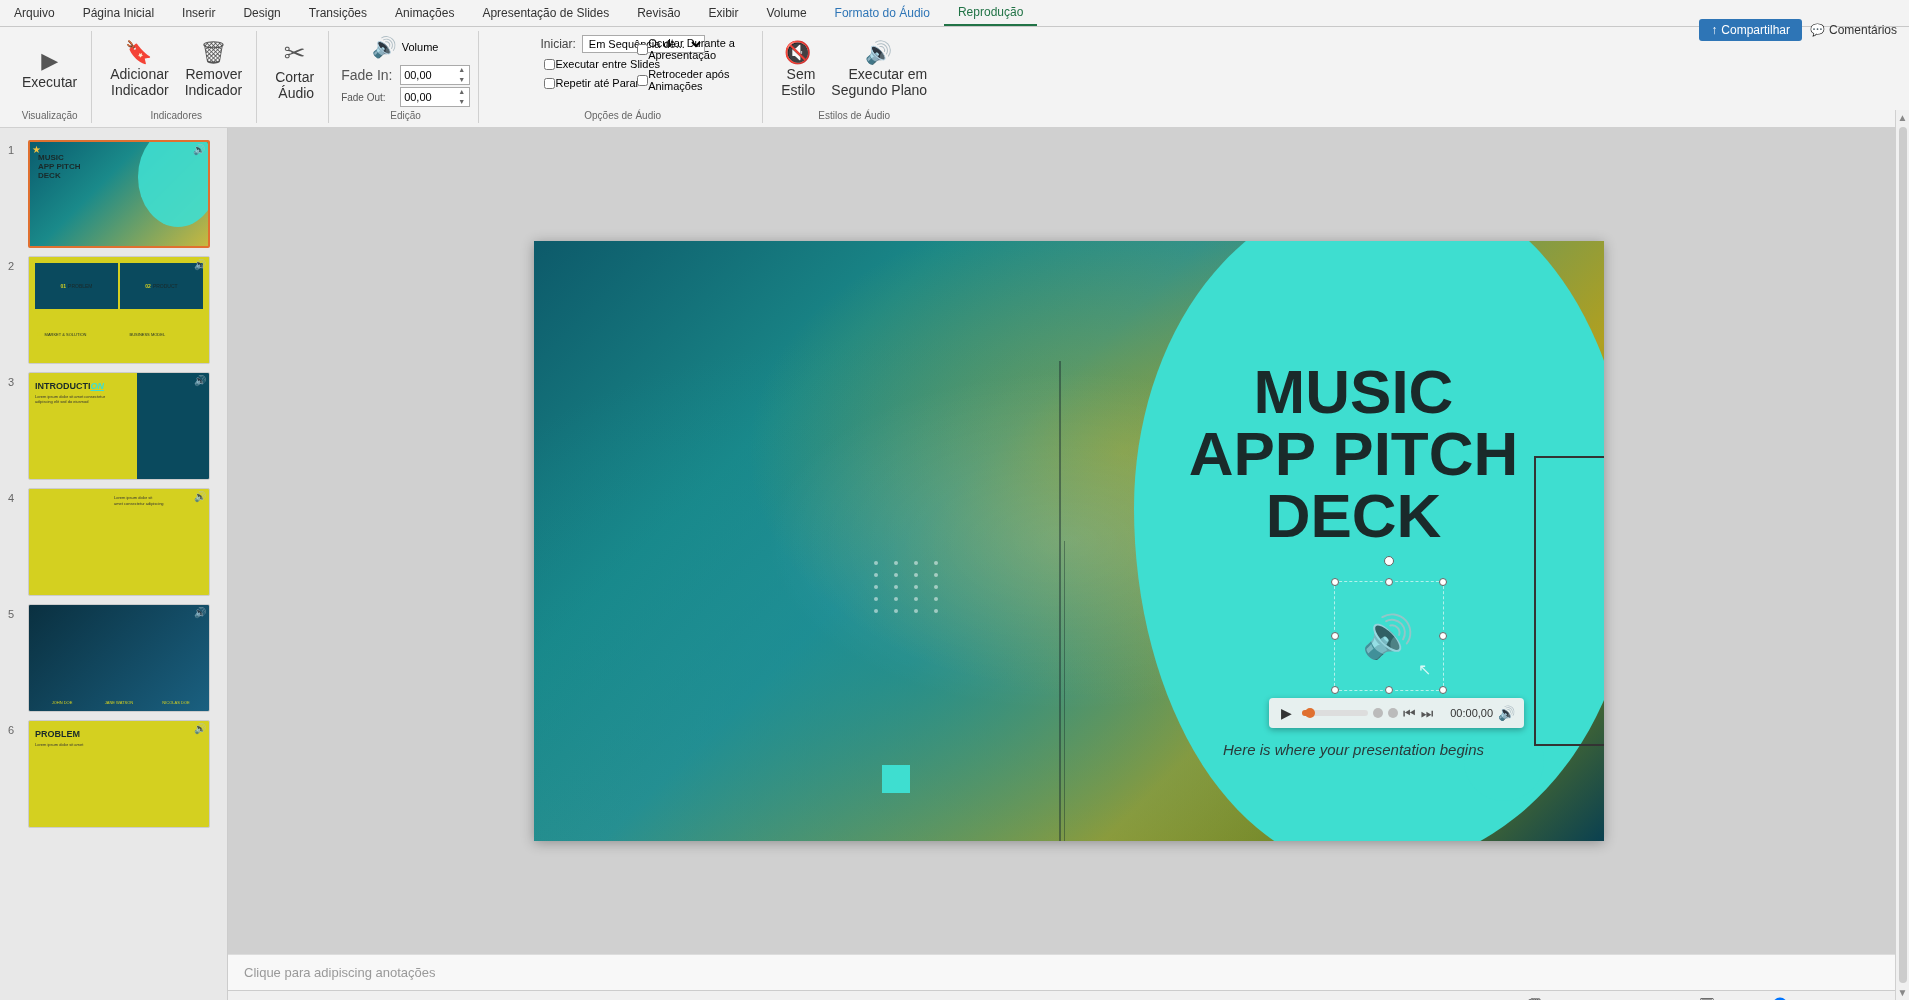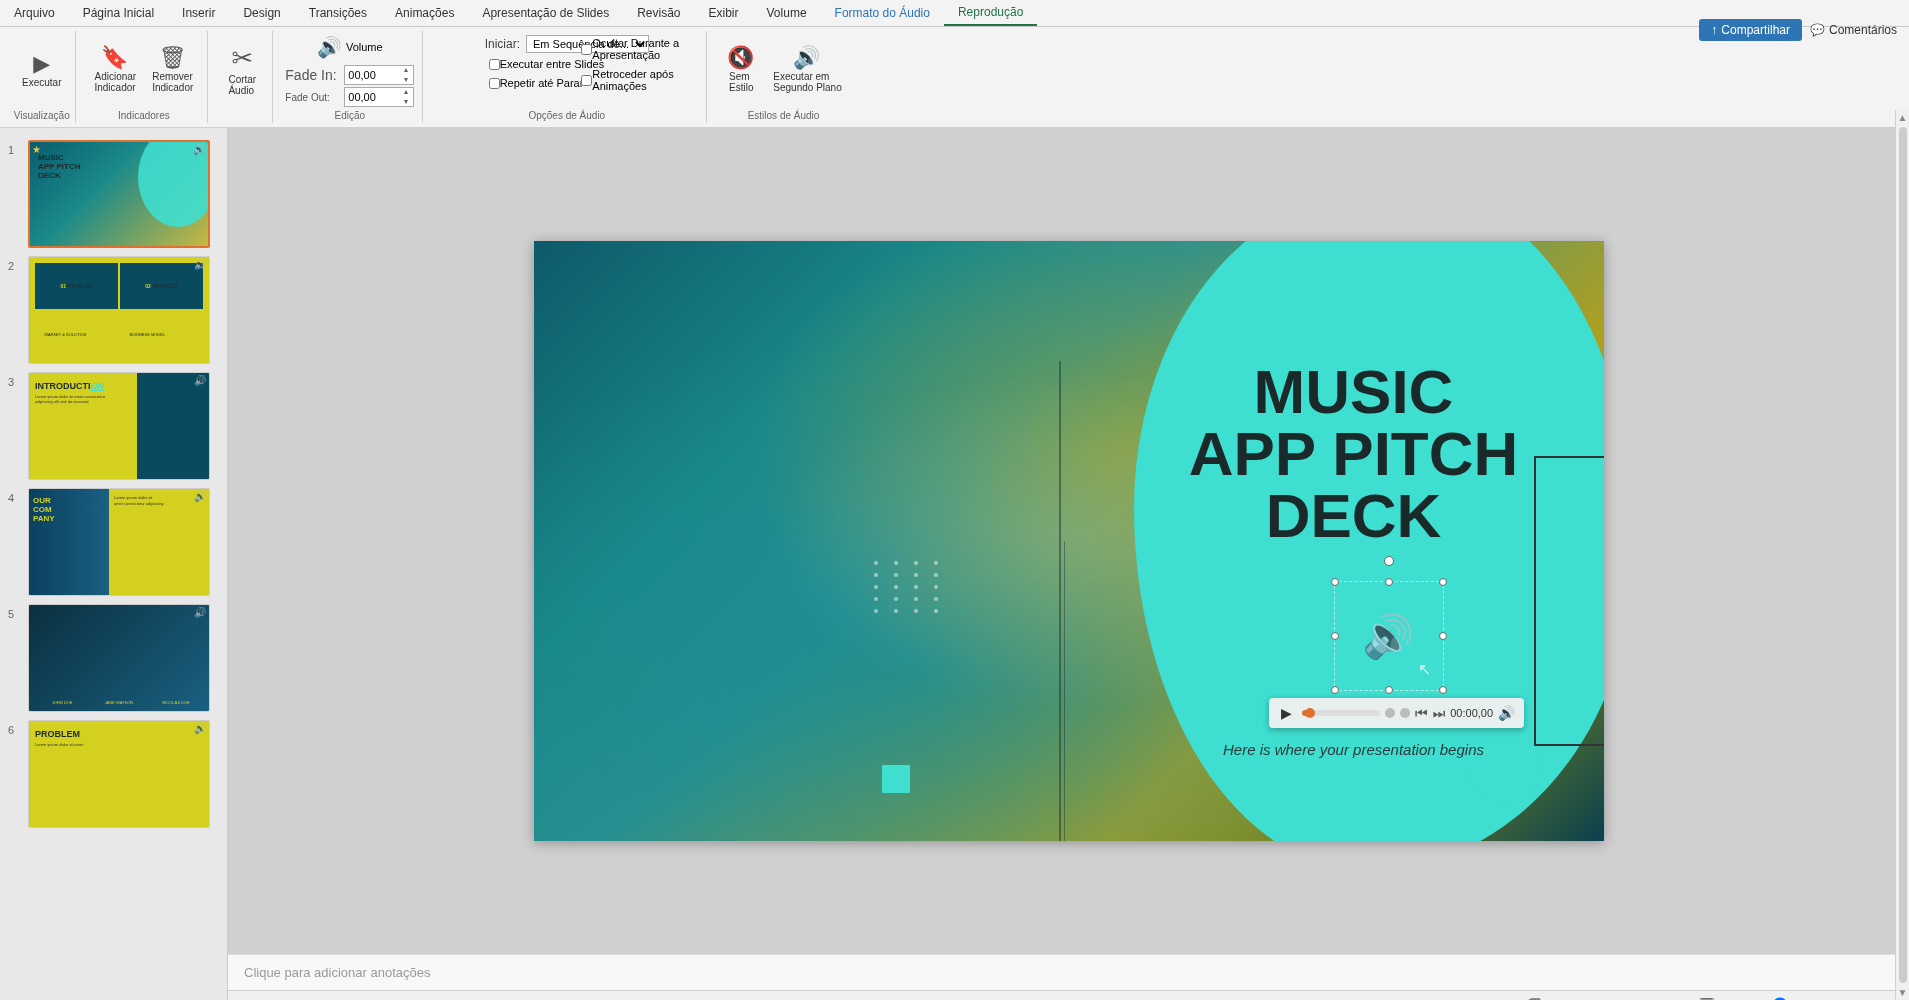--- a/index.html
+++ b/index.html
@@ -9,21 +9,21 @@
     .ribbon { background: #f3f3f3; border-bottom: 1px solid #d0d0d0; }
     .ribbon-tabs { display: flex; background: #f3f3f3; border-bottom: 1px solid #c8c8c8; align-items: center; }
     .ribbon-tab { padding: 5px 14px; font-size: 12px; cursor: pointer; color: #333; }
     .ribbon-tab.formato { color: #2e75b6; }
     .ribbon-content { display: flex; padding: 4px 8px; gap: 4px; align-items: stretch; min-height: 78px; }
     .ribbon-group { display: flex; flex-direction: column; align-items: center; border-right: 1px solid #d0d0d0; padding: 0 8px; position: relative; }
     .ribbon-group-label { font-size: 10px; color: #666; margin-top: 2px; text-align: center; position: absolute; bottom: 2px; }
     .ribbon-group-content { display: flex; align-items: center; gap: 4px; flex: 1; padding-bottom: 16px; }
     .ribbon-btn { display: flex; flex-direction: column; align-items: center; justify-content: center; cursor: pointer; padding: 4px 6px; border-radius: 3px; min-width: 44px; }
     .ribbon-btn .btn-icon { font-size: 22px; color: #555; }
-    .ribbon-btn .btn-label { font-size: 10px; color: #333; text-align: left; white-space: nowrap; }
+    .ribbon-btn .btn-label { font-size: 14px; color: #333; text-align: right; white-space: nowrap; }
     .ribbon-small-btn { display: flex; align-items: center; cursor: pointer; padding: 2px 4px; border-radius: 2px; font-size: 11px; }
     .ribbon-small-btn input[type=checkbox] { width: 11px; height: 11px; }
     .audio-row { display: flex; align-items: center; gap: 4px; font-size: 11px; }
     .audio-label { width: 55px; color: #444; font-size: 11px; }
     .audio-field { display: flex; align-items: center; border: 1px solid #aaa; background: white; width: 70px; height: 20px; padding: 0 3px; font-size: 11px; }
     .audio-field span { flex: 1; }
     .audio-spinners { display: flex; flex-direction: column; }
     .audio-spinner { font-size: 7px; color: #666; cursor: pointer; line-height: 10px; padding: 0 1px; }
 
     
@@ -85,21 +85,21 @@
 
     
     .audio-playbar { position: absolute; left: 735px; top: 457px; width: 255px; background: rgba(240,240,240,0.95); border-radius: 4px; padding: 5px 8px; display: flex; align-items: center; gap: 5px; box-shadow: 0 2px 6px rgba(0,0,0,0.3); z-index: 20; }
     .play-btn { width: 20px; height: 20px; background: none; border: none; cursor: pointer; display: flex; align-items: center; justify-content: center; font-size: 14px; color: #333; }
     .progress-track { flex: 1; height: 6px; background: #ddd; border-radius: 3px; position: relative; }
     .progress-fill { height: 100%; width: 8px; background: #e07030; border-radius: 3px; }
     .progress-thumb { position: absolute; left: 8px; top: 50%; transform: translate(-50%,-50%); width: 10px; height: 10px; background: #e07030; border-radius: 50%; }
     .playbar-circle { width: 10px; height: 10px; background: #bbb; border-radius: 50%; }
     .back-btn { font-size: 14px; color: #555; cursor: pointer; }
     .fwd-btn { font-size: 14px; color: #555; cursor: pointer; }
-    .time-display { font-size: 11px; color: #333; white-space: nowrap; }
+    .time-display { font-size: 11px; color: #333; white-space: nowrap; margin-left: 12px; }
     .vol-btn { font-size: 14px; color: #555; cursor: pointer; }
 
     
     .status-bar { height: 28px; background: #f0f0f0; border-top: 1px solid #ccc; display: flex; align-items: center; padding: 0 12px; gap: 16px; font-size: 11px; color: #444; }
     .status-right { margin-left: auto; display: flex; align-items: center; gap: 12px; }
     .status-icon { cursor: pointer; font-size: 14px; }
 
     
     .notes-area { height: 36px; background: #f8f8f8; border-top: 1px solid #ddd; display: flex; align-items: center; padding: 0 16px; font-size: 13px; color: #999; }
 
@@ -307,23 +307,20 @@
           <div style="font-size:9px; font-weight:900; color:#1a2a2a;">INTRODUCTI<span style="text-decoration:underline; color:#3eded0;font-style:italic;">ON</span></div>
           <div style="font-size:4px; color:#333; margin-top:3px; width:80px;">Lorem ipsum dolor sit amet consectetur adipiscing elit sed do eiusmod</div>
         </div>
         <span class="slide-corner-icon">🔊</span>
       </div>
     </div>
 
     <div class="slide-thumb">
       <span class="slide-num">4</span>
       <div class="slide-img thumb-4" style="position:relative; background:#d4d020;">
-        <div style="position:absolute; left:0; top:0; bottom:0; width:80px; background:linear-gradient(to right, #0a4060, #1a6080);">
-          <div style="padding:8px 4px; font-size:8px; font-weight:900; color:#d4d020; line-height:1.1;">OUR<br>COM<br>PANY</div>
-        </div>
         <div style="position:absolute; left:85px; top:6px; right:4px;">
           <div style="font-size:4px; color:#333; line-height:1.4;">Lorem ipsum dolor sit<br>amet consectetur adipiscing</div>
         </div>
         <span class="slide-corner-icon">🔊</span>
       </div>
     </div>
 
     <div class="slide-thumb">
       <span class="slide-num">5</span>
       <div class="slide-img thumb-5" style="position:relative; background: linear-gradient(135deg, #0a3040 0%, #1a6080 100%);">
@@ -434,21 +431,21 @@
           <span class="back-btn">⏮</span>
           <span class="fwd-btn">⏭</span>
           <span class="time-display">00:00,00</span>
           <span class="vol-btn">🔊</span>
         </div>
 
       </div>
     </div>
 
     <div class="notes-area">
-      <span>Clique para adicionar anotações</span>
+      <span>Clique para adipiscing anotações</span>
     </div>
 
     <div class="status-bar">
       <span>Slide 1 de 43</span>
       <span>Espanhol (Espanha)</span>
       <div class="status-right">
         <span class="status-icon">🗒</span>
         <span>Anotações</span>
         <span class="status-icon">▣</span>
         <span class="status-icon">⊞</span>

